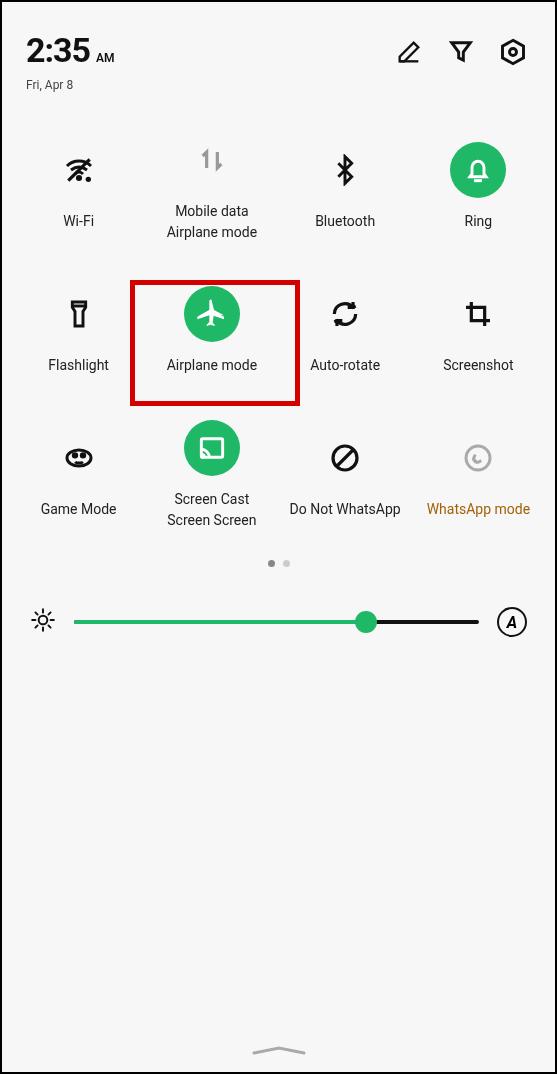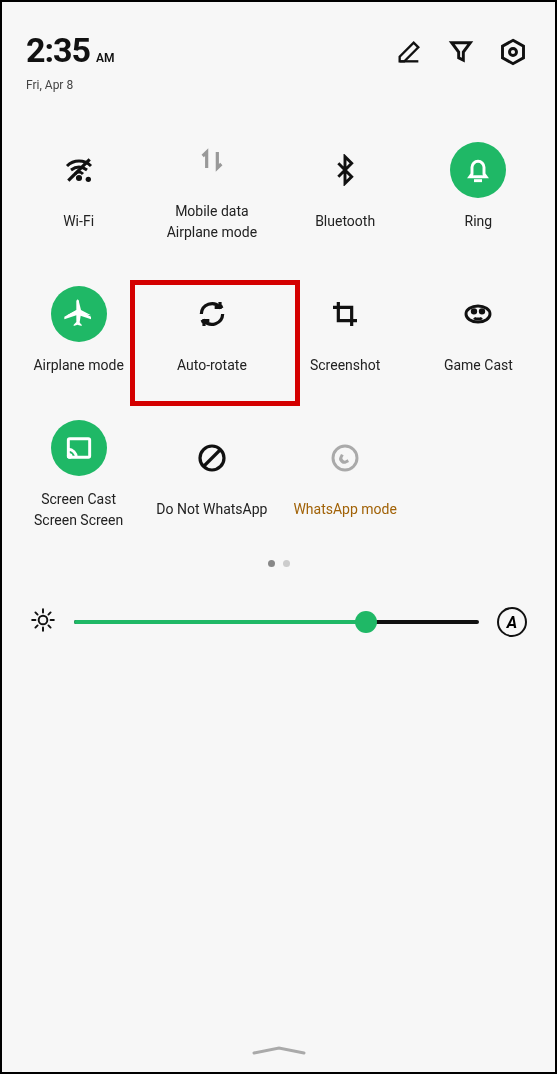--- a/index.html
+++ b/index.html
@@ -188,20 +188,29 @@
   <div class="tile">
     <div class="tile-icon active">
       <svg viewBox="0 0 24 24" fill="none" stroke="#fff" stroke-width="2.2">
           <path d="M6 17h12l-1.5-2V10a4.5 4.5 0 0 0-9 0v5L6 17z"></path>
           <line x1="9" y1="20" x2="15" y2="20"></line>
         </svg>
     </div>
     <span class="tile-label">Ring</span>
   </div>
 
+  <div class="tile">
+    <div class="tile-icon">
+      <svg viewBox="0 0 24 24" fill="none" stroke="#111" stroke-width="2.2">
+          <path d="M7 3h10v4l-2 3v11H9V10L7 7V3z"></path>
+          <line x1="7" y1="6" x2="17" y2="6"></line>
+        </svg>
+    </div>
+    <span class="tile-label">Flashlight</span>
+  </div>
 
   <div class="tile">
     <div class="tile-icon active">
       <svg viewBox="0 0 24 24" fill="none" stroke="#fff" stroke-width="2">
           <path d="M12 3v18M12 3l-1.5 6L3 13l7.5-1L12 21l1.5-9L21 13l-7.5-4L12 3z" fill="#fff" stroke="none"></path>
           <path d="M12 2v7l9 5v2l-9-3v5l2 2v1l-3-1-3 1v-1l2-2v-5l-9 3v-2l9-5V2l1-1 1 1z" fill="#fff" stroke="none"></path>
         </svg>
     </div>
     <span class="tile-label">Airplane mode</span>
   </div>
@@ -230,21 +239,21 @@
 
   <div class="tile">
     <div class="tile-icon">
       <svg viewBox="0 0 24 24" fill="none" stroke="#111" stroke-width="2.2">
           <ellipse cx="12" cy="12" rx="9" ry="6"></ellipse>
           <circle cx="9" cy="10" r="1.3" fill="#111"></circle>
           <circle cx="15" cy="10" r="1.3" fill="#111"></circle>
           <path d="M9 15c1 1 5 1 6 0"></path>
         </svg>
     </div>
-    <span class="tile-label">Game Cast</span>
+    <span class="tile-label">Game Mode</span>
   </div>
 
   <div class="tile">
     <div class="tile-icon active">
       <svg viewBox="0 0 24 24" fill="none" stroke="#fff" stroke-width="2.2">
           <rect x="4" y="5" width="16" height="14" rx="1"></rect>
           <path d="M4 13a6 6 0 0 1 6 6M4 17a2 2 0 0 1 2 2"></path>
           <circle cx="5" cy="18" r="1" fill="#fff"></circle>
         </svg>
     </div>

